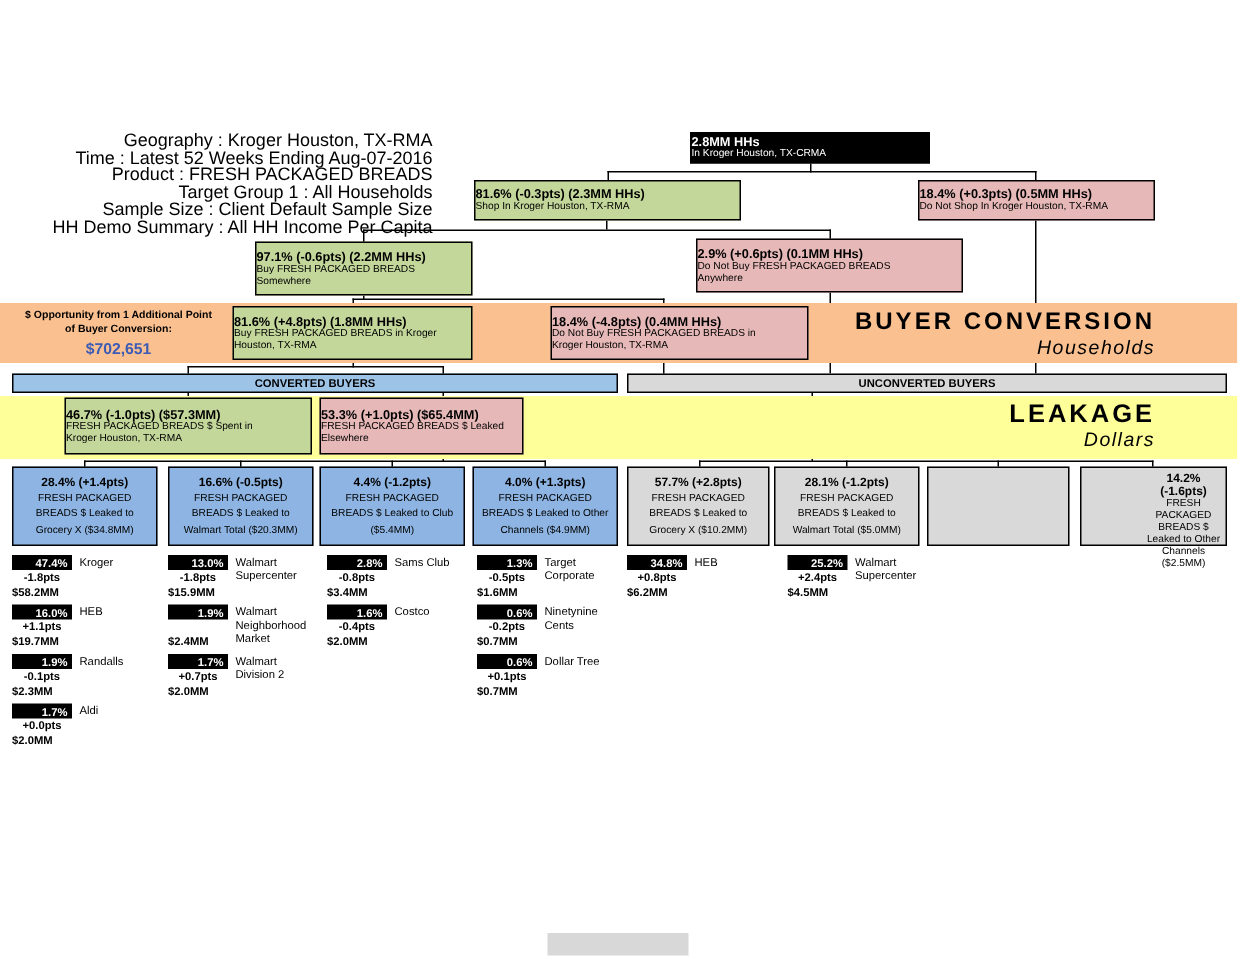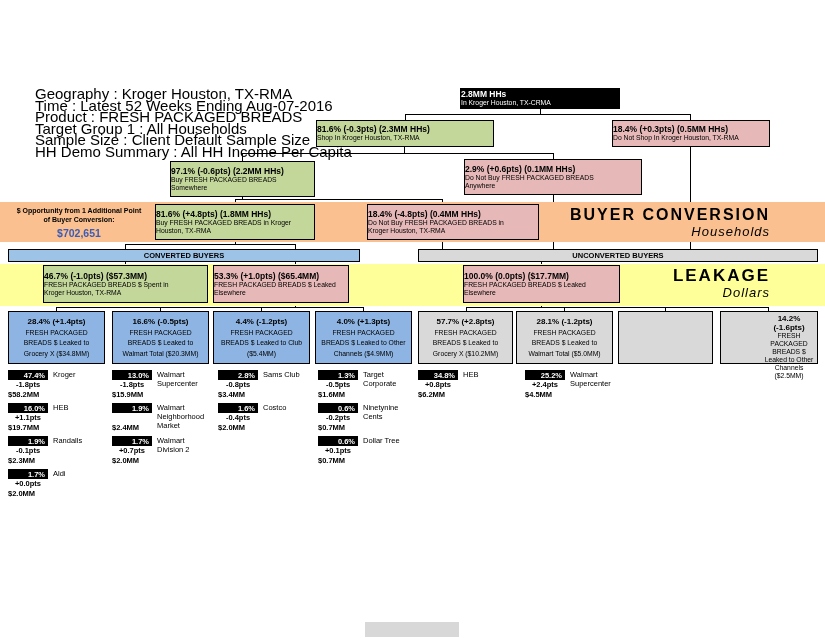--- a/index.html
+++ b/index.html
@@ -1,20 +1,20 @@
 <!DOCTYPE html>
 <html><head>
 <meta charset="utf-8">
 <style>
   html,body{margin:0;padding:0;background:#fff;}
   #canvas{position:relative;width:825px;height:638px;background:#fff;overflow:hidden;
           font-family:"Liberation Sans", sans-serif;color:#000;}
   .abs{position:absolute;}
   
-  #header-info{left:35px;top:88px;font-size:15px;line-height:11.5px;white-space:nowrap;}
+  #header-info{left:35px;top:88px;font-size:12px;line-height:11.5px;white-space:nowrap;text-align:right;}
   
   .hline{position:absolute;height:1px;background:#000;z-index:0;}
   .vline{position:absolute;width:1px;background:#000;z-index:0;}
   
   .band{position:absolute;left:0;width:825px;z-index:1;}
   #conv-band{top:202px;height:40px;background:#FAC090;}
   #leak-band{top:264px;height:42px;background:#FFFF99;}
   
   .node{position:absolute;border:1px solid #000;box-sizing:border-box;z-index:2;
         display:flex;flex-direction:column;justify-content:center;text-align:left;}
@@ -28,21 +28,21 @@
   .sect-sub{font-style:italic;font-size:13px;line-height:15px;letter-spacing:1px;}
   #conversion-titles{left:555px;top:206px;width:215px;text-align:right;z-index:2;}
   #leakage-titles{left:640px;top:267px;width:130px;text-align:right;z-index:2;}
   
   #opportunity{left:6px;top:206px;width:146px;text-align:center;z-index:2;}
   #opportunity .ol{font-size:7px;font-weight:bold;line-height:9px;}
   #opportunity .ov{font-size:10.5px;font-weight:bold;color:#3B5BB5;margin-top:3px;}
   
   .bar{position:absolute;top:249px;height:13px;border:1px solid #000;box-sizing:border-box;
        font-size:7.5px;font-weight:bold;text-align:center;line-height:11px;z-index:2;}
-  #bar-converted{left:8px;width:352px;background:#9DC3E6;}
+  #bar-converted{left:8px;width:404px;background:#9DC3E6;}
   #bar-unconverted{left:418px;width:400px;background:#D9D9D9;}
   
   .leak{position:absolute;top:311px;height:53px;border:1px solid #000;box-sizing:border-box;z-index:2;
         display:flex;flex-direction:column;justify-content:space-evenly;text-align:center;padding:2px 1px;}
   .leak .lh{font-weight:bold;font-size:8px;line-height:9px;}
   .leak .ls{font-size:6.8px;line-height:8px;}
   .bluebox{background:#8DB4E2;}
   .graybox{background:#D9D9D9;}
   
   .bcol{position:absolute;top:370px;z-index:2;}
@@ -164,25 +164,20 @@
     <div class="ns">FRESH PACKAGED BREADS $ Spent in</div>
     <div class="ns">Kroger Houston, TX-RMA</div>
   </div>
 
   <div class="node pink" style="left:213px;top:265px;width:136px;height:38px;">
     <div class="nh">53.3% (+1.0pts) ($65.4MM)</div>
     <div class="ns">FRESH PACKAGED BREADS $ Leaked</div>
     <div class="ns">Elsewhere</div>
   </div>
 
-  <div class="node pink" style="left:463px;top:265px;width:157px;height:38px;">
-    <div class="nh">100.0% (0.0pts) ($17.7MM)</div>
-    <div class="ns">FRESH PACKAGED BREADS $ Leaked</div>
-    <div class="ns">Elsewhere</div>
-  </div>
 
   <div class="abs" id="leakage-titles">
     <div class="sect-title" style="font-size:17px;">LEAKAGE</div>
     <div class="sect-sub">Dollars</div>
   </div>
 
   <div class="leak bluebox" style="left:8px;width:97px;">
     <div class="lh">28.4% (+1.4pts)</div>
     <div class="ls">FRESH PACKAGED</div>
     <div class="ls">BREADS $ Leaked to</div>

